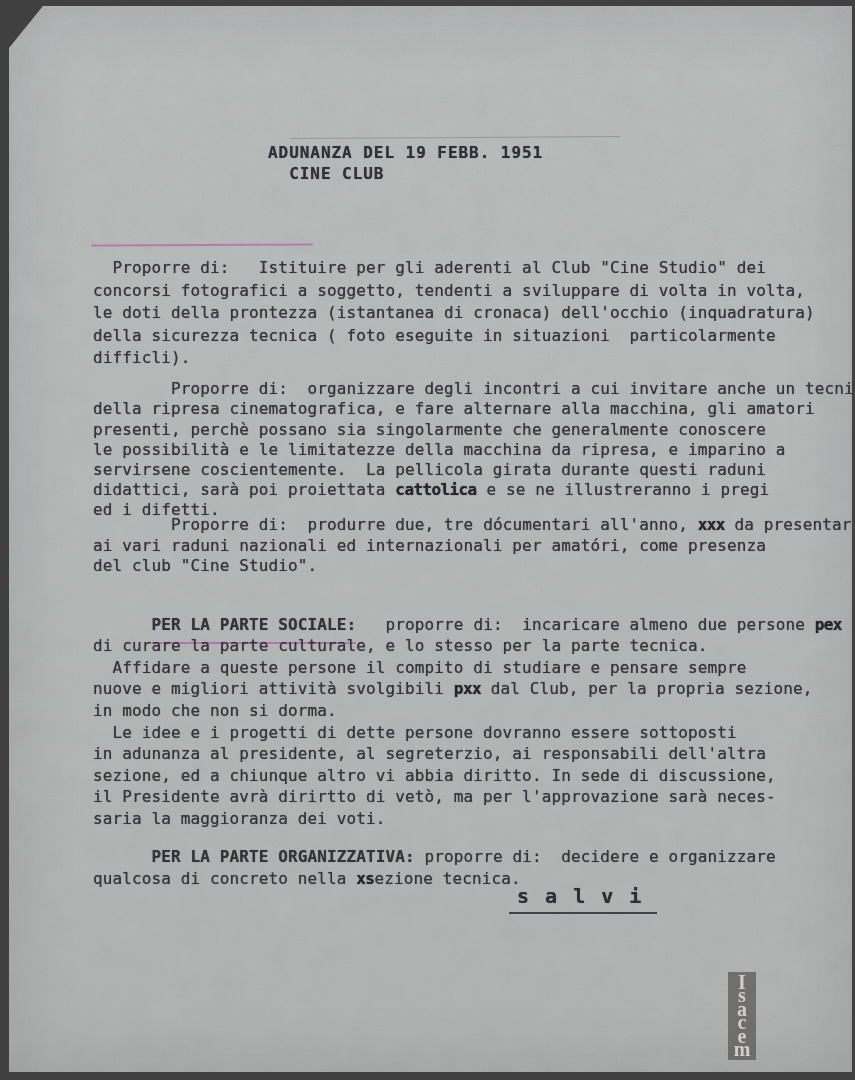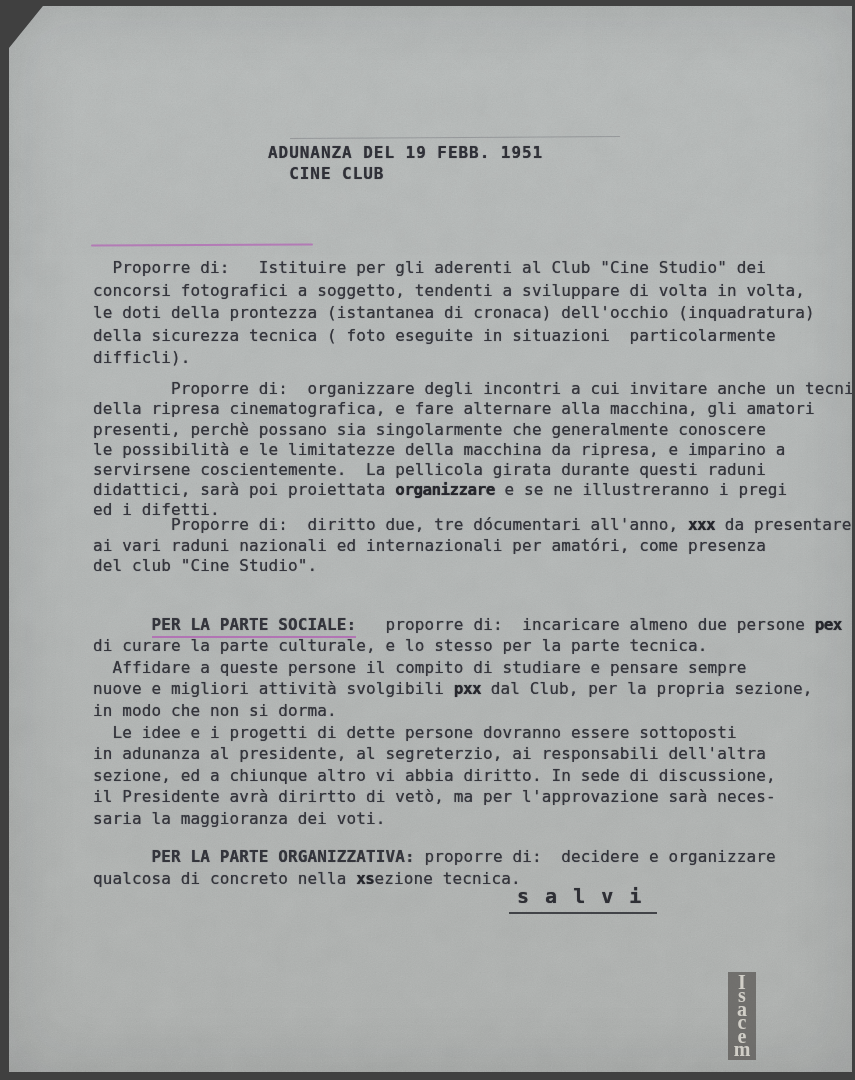--- a/index.html
+++ b/index.html
@@ -22,21 +22,21 @@
   }
   .lh-a{line-height:22.5px;}
   .lh-b{line-height:20.2px;}
   .lh-c{line-height:20.4px;}
   .lh-d{line-height:21.6px;}
   .lh-e{line-height:22px;}
   .title-line{font-weight:bold;letter-spacing:0.95px;color:#303138;}
   .heading{font-weight:bold;}
   .h-underline-sociale{
     border-bottom:2px solid rgba(178,104,180,0.85);
-    padding-bottom:2px;
+    padding-bottom:8px;
   }
   .rule-tecnica{
     position:absolute;height:2px;background:rgba(179,107,181,0.8);
     transform:rotate(-0.25deg);border-radius:1px;
   }
   .xover{font-weight:bold;letter-spacing:-0.6px;color:#26272d;text-shadow:0 0 1px rgba(30,30,35,0.9);}
   .scratch{position:absolute;height:1px;background:rgba(70,70,78,0.28);transform:rotate(-0.35deg);}
   .signature{
     position:absolute;font-weight:bold;font-size:20px;letter-spacing:2px;
     color:#2e2f35;border-bottom:2px solid rgba(46,47,53,0.85);
@@ -91,26 +91,26 @@
 le doti della prontezza (istantanea di cronaca) dell'occhio (inquadratura)
 della sicurezza tecnica ( foto eseguite in situazioni  particolarmente
 difficli).</div>
 
     <div class="doc-text lh-b" style="left:84px;top:353px;">
       <span>  Proporre di:  organizzare degli incontri a cui invitare anche un tecnico
 della ripresa cinematografica, e fare alternare alla macchina, gli amatori
 presenti, perchè possano sia singolarmente che generalmente conoscere
 le possibilità e le limitatezze della macchina da ripresa, e imparino a
 servirsene coscientemente.  La pellicola girata durante questi raduni
-didattici, sarà poi proiettata </span><span class="xover">organizzare</span><span> e se ne illustreranno i pregi
+didattici, sarà poi proiettata </span><span class="xover">cattolica</span><span> e se ne illustreranno i pregi
 ed i difetti.</span>
     </div>
 
     <div class="doc-text lh-c" style="left:84px;top:489px;">
-      <span>  Proporre di:  diritto due, tre dócumentari all'anno, </span><span class="xover">xxx</span><span> da presentare
+      <span>  Proporre di:  produrre due, tre dócumentari all'anno, </span><span class="xover">xxx</span><span> da presentare
 ai vari raduni nazionali ed internazionali per amatóri, come presenza
 del club "Cine Studio".</span>
     </div>
 
     <div class="doc-text lh-d" style="left:84px;top:586px;">
       <span class="heading h-underline-sociale">PER LA PARTE SOCIALE:</span><span>   proporre di:  incaricare almeno due persone </span><span class="xover">pex</span><span>
 di curare la parte culturale, e lo stesso per la parte tecnica.
   Affidare a queste persone il compito di studiare e pensare sempre
 nuove e migliori attività svolgibili </span><span class="xover">pxx</span><span> dal Club, per la propria sezione,
 in modo che non si dorma.

